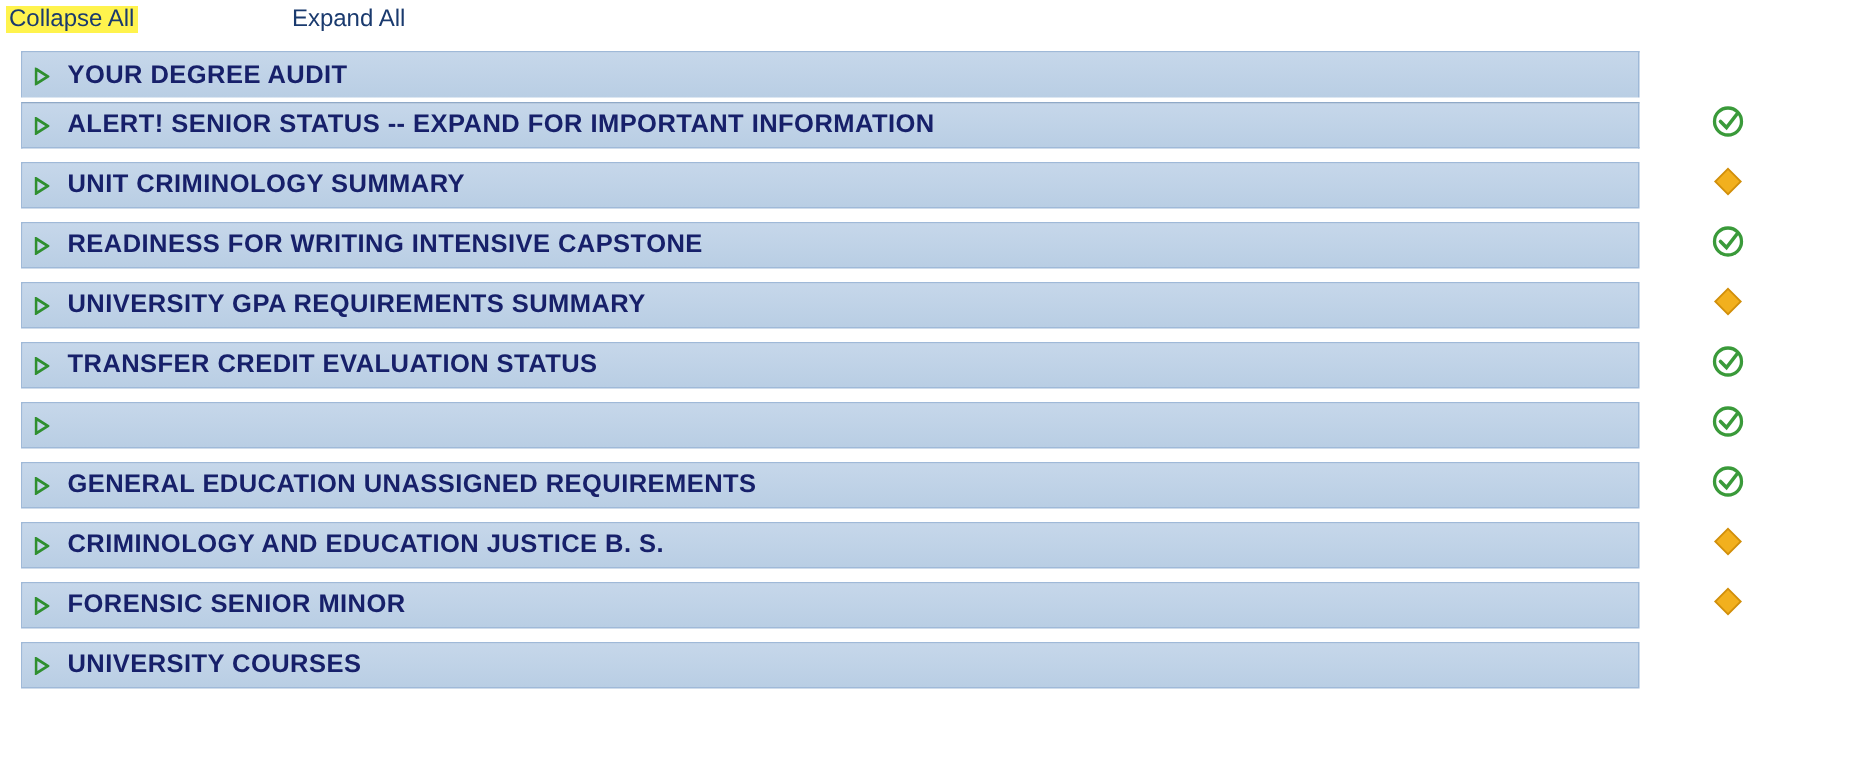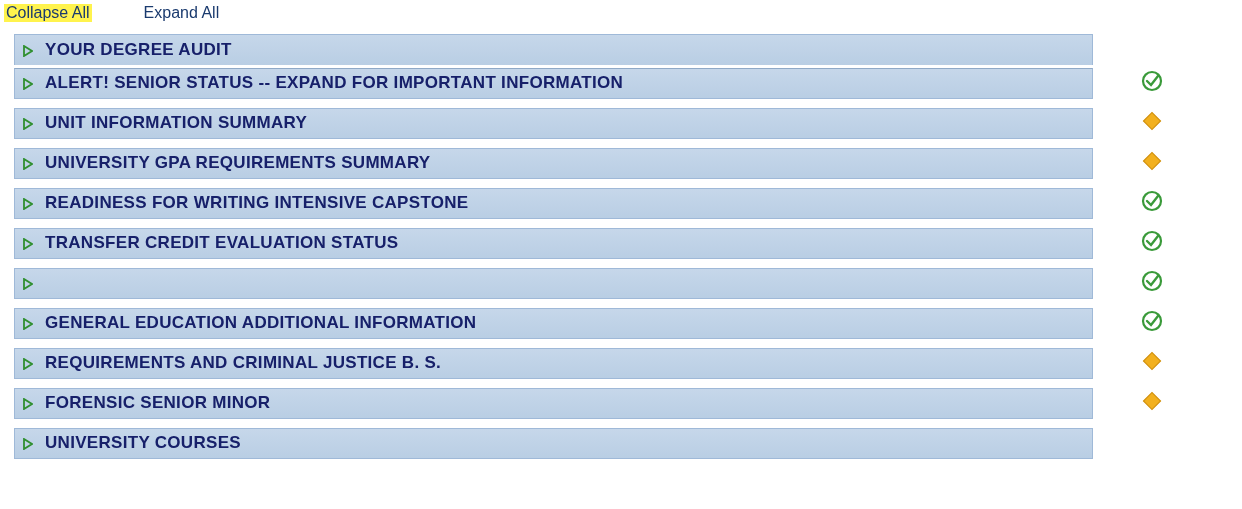--- a/index.html
+++ b/index.html
@@ -9,21 +9,21 @@
     }
     body {
       background: #ffffff;
       font-family: Arial, Helvetica, sans-serif;
       width: 1242px;
       height: 509px;
       position: relative;
     }
     .top-links {
       display: flex;
-      gap: 52px;
+      gap: 103px;
       padding: 4px 0 12px 4px;
       align-items: flex-end;
     }
     .link {
       color: #1a3a6e;
       font-size: 16px;
       cursor: pointer;
     }
     .link-highlight {
       background: #fff34d;
@@ -127,26 +127,45 @@
     </div>
   </div>
 
   <div class="audit-row-wrap">
     <div class="audit-row">
       <span class="tri">
         <svg width="10" height="12" viewBox="0 0 10 12">
             <polygon points="1,1 9,6 1,11" fill="none" stroke="#2f8f2f" stroke-width="1.8"></polygon>
           </svg>
       </span>
-      <span class="audit-title">UNIT INFORMATION SUMMARY</span>
-    </div>
-    <div class="status-col">
-      <span class="icon-inprogress">
-        <svg width="20" height="20" viewBox="0 0 20 20">
-            <rect x="4" y="4" width="12" height="12" transform="rotate(45 10 10)" fill="#f2b01e" stroke="#d18f0a" stroke-width="1.2"></rect>
+      <span class="audit-title">UNIT CRIMINOLOGY SUMMARY</span>
+    </div>
+    <div class="status-col">
+      <span class="icon-inprogress">
+        <svg width="20" height="20" viewBox="0 0 20 20">
+            <rect x="4" y="4" width="12" height="12" transform="rotate(45 10 10)" fill="#f2b01e" stroke="#d18f0a" stroke-width="1.2"></rect>
+          </svg>
+      </span>
+    </div>
+  </div>
+
+  <div class="audit-row-wrap">
+    <div class="audit-row">
+      <span class="tri">
+        <svg width="10" height="12" viewBox="0 0 10 12">
+            <polygon points="1,1 9,6 1,11" fill="none" stroke="#2f8f2f" stroke-width="1.8"></polygon>
+          </svg>
+      </span>
+      <span class="audit-title">READINESS FOR WRITING INTENSIVE CAPSTONE</span>
+    </div>
+    <div class="status-col">
+      <span class="icon-complete">
+        <svg width="22" height="22" viewBox="0 0 22 22">
+            <circle cx="11" cy="11" r="9" fill="none" stroke="#3a9a3a" stroke-width="2.2"></circle>
+            <path d="M6 11 L10 15 L17 6" fill="none" stroke="#3a9a3a" stroke-width="2.4" stroke-linecap="round"></path>
           </svg>
       </span>
     </div>
   </div>
 
   <div class="audit-row-wrap">
     <div class="audit-row">
       <span class="tri">
         <svg width="10" height="12" viewBox="0 0 10 12">
             <polygon points="1,1 9,6 1,11" fill="none" stroke="#2f8f2f" stroke-width="1.8"></polygon>
@@ -163,39 +182,20 @@
     </div>
   </div>
 
   <div class="audit-row-wrap">
     <div class="audit-row">
       <span class="tri">
         <svg width="10" height="12" viewBox="0 0 10 12">
             <polygon points="1,1 9,6 1,11" fill="none" stroke="#2f8f2f" stroke-width="1.8"></polygon>
           </svg>
       </span>
-      <span class="audit-title">READINESS FOR WRITING INTENSIVE CAPSTONE</span>
-    </div>
-    <div class="status-col">
-      <span class="icon-complete">
-        <svg width="22" height="22" viewBox="0 0 22 22">
-            <circle cx="11" cy="11" r="9" fill="none" stroke="#3a9a3a" stroke-width="2.2"></circle>
-            <path d="M6 11 L10 15 L17 6" fill="none" stroke="#3a9a3a" stroke-width="2.4" stroke-linecap="round"></path>
-          </svg>
-      </span>
-    </div>
-  </div>
-
-  <div class="audit-row-wrap">
-    <div class="audit-row">
-      <span class="tri">
-        <svg width="10" height="12" viewBox="0 0 10 12">
-            <polygon points="1,1 9,6 1,11" fill="none" stroke="#2f8f2f" stroke-width="1.8"></polygon>
-          </svg>
-      </span>
       <span class="audit-title">TRANSFER CREDIT EVALUATION STATUS</span>
     </div>
     <div class="status-col">
       <span class="icon-complete">
         <svg width="22" height="22" viewBox="0 0 22 22">
             <circle cx="11" cy="11" r="9" fill="none" stroke="#3a9a3a" stroke-width="2.2"></circle>
             <path d="M6 11 L10 15 L17 6" fill="none" stroke="#3a9a3a" stroke-width="2.4" stroke-linecap="round"></path>
           </svg>
       </span>
     </div>
@@ -219,40 +219,40 @@
     </div>
   </div>
 
   <div class="audit-row-wrap">
     <div class="audit-row">
       <span class="tri">
         <svg width="10" height="12" viewBox="0 0 10 12">
             <polygon points="1,1 9,6 1,11" fill="none" stroke="#2f8f2f" stroke-width="1.8"></polygon>
           </svg>
       </span>
-      <span class="audit-title">GENERAL EDUCATION ADDITIONAL INFORMATION</span>
-    </div>
-    <div class="status-col">
-      <span class="icon-complete">
-        <svg width="22" height="22" viewBox="0 0 22 22">
-            <circle cx="11" cy="11" r="9" fill="none" stroke="#3a9a3a" stroke-width="2.2"></circle>
-            <path d="M6 11 L10 15 L17 6" fill="none" stroke="#3a9a3a" stroke-width="2.4" stroke-linecap="round"></path>
-          </svg>
-      </span>
-    </div>
-  </div>
-
-  <div class="audit-row-wrap">
-    <div class="audit-row">
-      <span class="tri">
-        <svg width="10" height="12" viewBox="0 0 10 12">
-            <polygon points="1,1 9,6 1,11" fill="none" stroke="#2f8f2f" stroke-width="1.8"></polygon>
-          </svg>
-      </span>
-      <span class="audit-title">REQUIREMENTS AND CRIMINAL JUSTICE B. S.</span>
+      <span class="audit-title">GENERAL EDUCATION UNASSIGNED REQUIREMENTS</span>
+    </div>
+    <div class="status-col">
+      <span class="icon-complete">
+        <svg width="22" height="22" viewBox="0 0 22 22">
+            <circle cx="11" cy="11" r="9" fill="none" stroke="#3a9a3a" stroke-width="2.2"></circle>
+            <path d="M6 11 L10 15 L17 6" fill="none" stroke="#3a9a3a" stroke-width="2.4" stroke-linecap="round"></path>
+          </svg>
+      </span>
+    </div>
+  </div>
+
+  <div class="audit-row-wrap">
+    <div class="audit-row">
+      <span class="tri">
+        <svg width="10" height="12" viewBox="0 0 10 12">
+            <polygon points="1,1 9,6 1,11" fill="none" stroke="#2f8f2f" stroke-width="1.8"></polygon>
+          </svg>
+      </span>
+      <span class="audit-title">CRIMINOLOGY AND EDUCATION JUSTICE B. S.</span>
     </div>
     <div class="status-col">
       <span class="icon-inprogress">
         <svg width="20" height="20" viewBox="0 0 20 20">
             <rect x="4" y="4" width="12" height="12" transform="rotate(45 10 10)" fill="#f2b01e" stroke="#d18f0a" stroke-width="1.2"></rect>
           </svg>
       </span>
     </div>
   </div>
 

